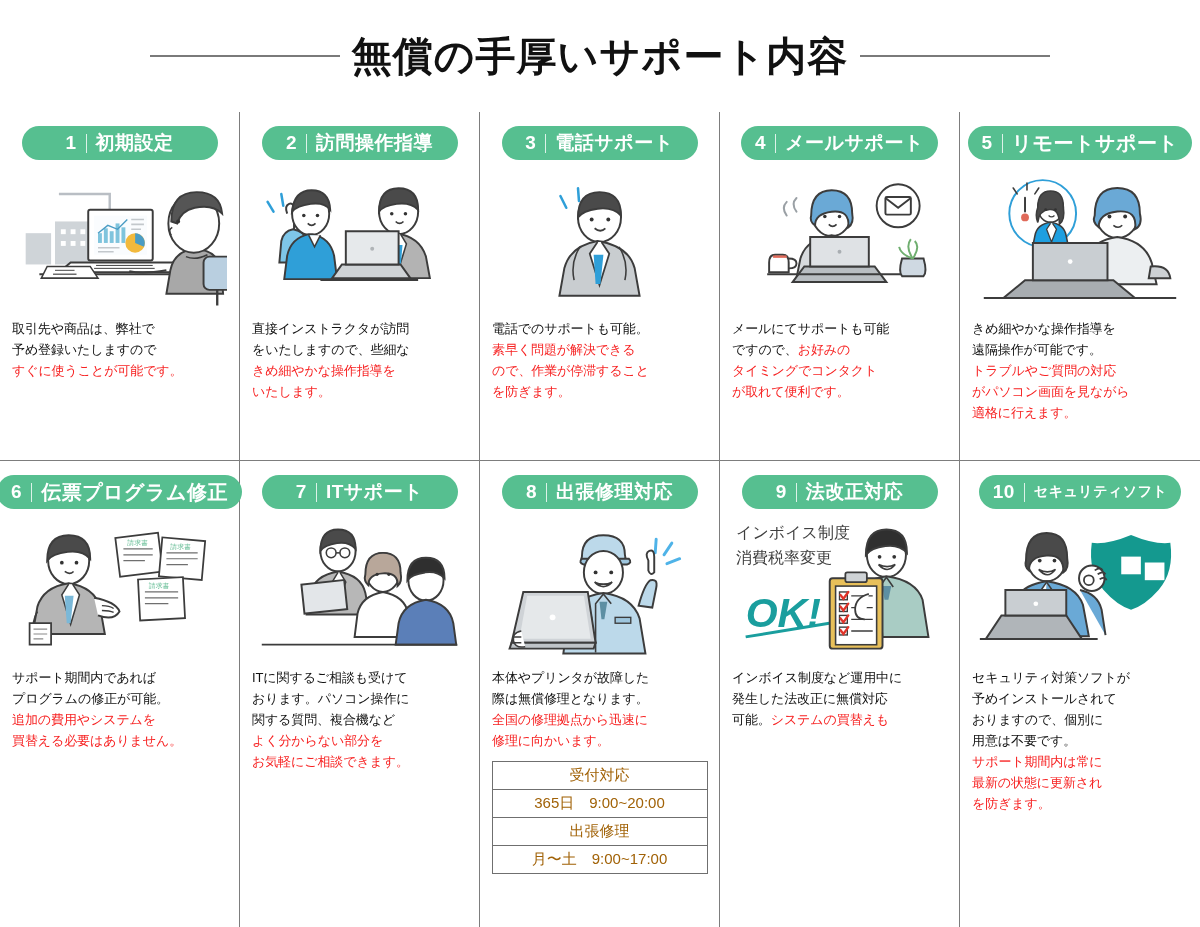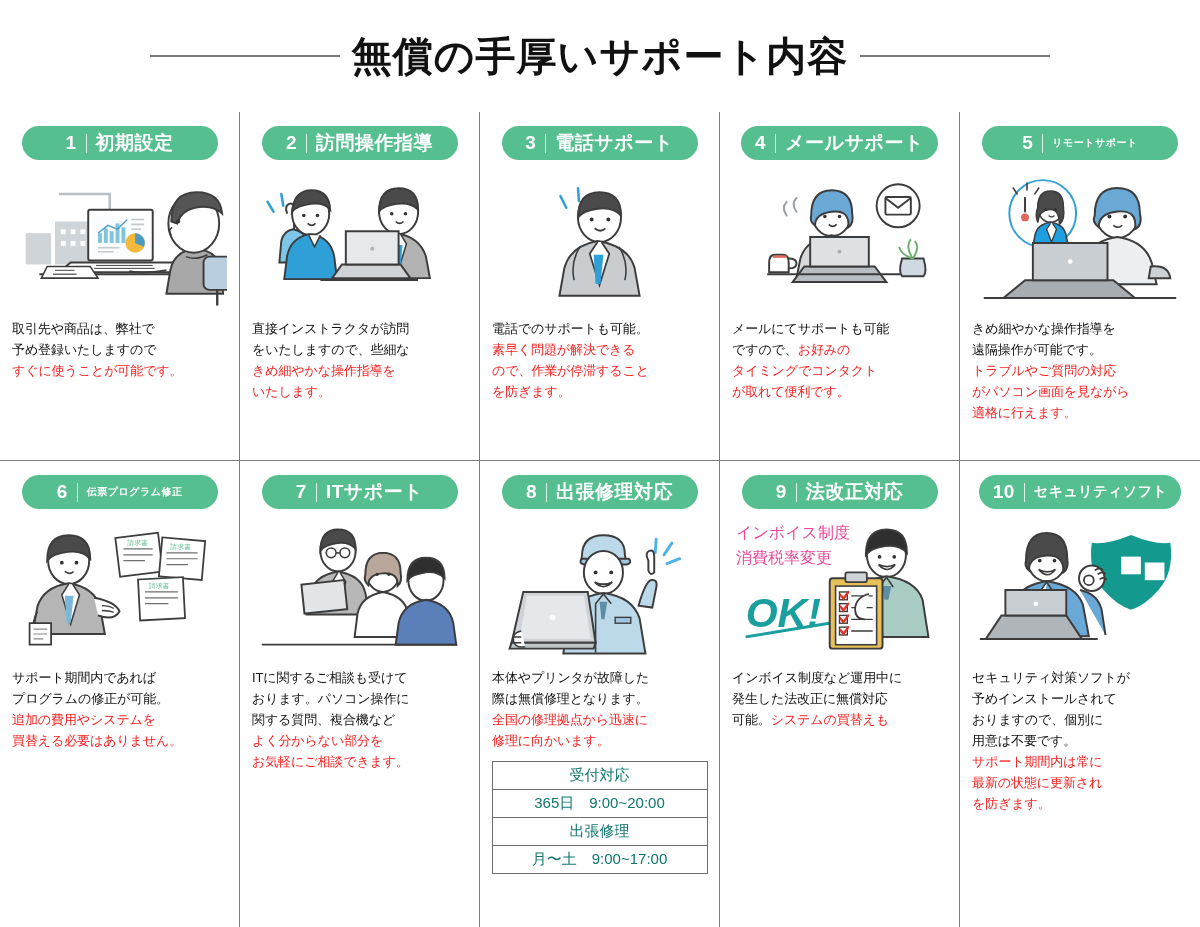--- a/index.html
+++ b/index.html
@@ -48,21 +48,21 @@
     height:34px;
     min-width:196px;
     display:flex; align-items:center; justify-content:center;
     gap:9px;
     padding:0 14px;
     margin-top:4px;
   }
   .badge-num { font-size:19px; font-weight:bold; letter-spacing:0.5px; }
   .badge-sep { width:1px; height:19px; background:rgba(255,255,255,.8); }
   .badge-label { font-size:19px; font-weight:bold; letter-spacing:0.5px; white-space:nowrap; }
-  .badge-label.sm { font-size:10px; }
+  .badge-label.sm { font-size:20px; }
   .badge-label.xs { font-size:14px; }
 
   
   .illo {
     height:142px;
     margin-top:10px;
     display:flex; align-items:center; justify-content:center;
     position:relative;
   }
   .illo svg { width:100%; height:100%; }
@@ -83,27 +83,27 @@
     margin-top:10px;
     border-collapse:collapse;
     width:216px;
     align-self:center;
   }
   .hours-table td {
     border:1px solid #6f6f6f;
     text-align:center;
     font-size:15px;
     padding:4px 2px;
-    color:#0f766e;
+    color:#a16207;
   }
 
   
   .c9-labels {
     position:absolute; left:4px; top:2px;
-    font-size:16px; line-height:1.55; color:#ec4899;
+    font-size:16px; line-height:1.55; color:#404040;
   }
 </style>
 </head>
 <body>
 
 <div class="title-bar">
   <div class="title-rule"></div>
   <div class="title-text">無償の手厚いサポート内容</div>
   <div class="title-rule"></div>
 </div>

